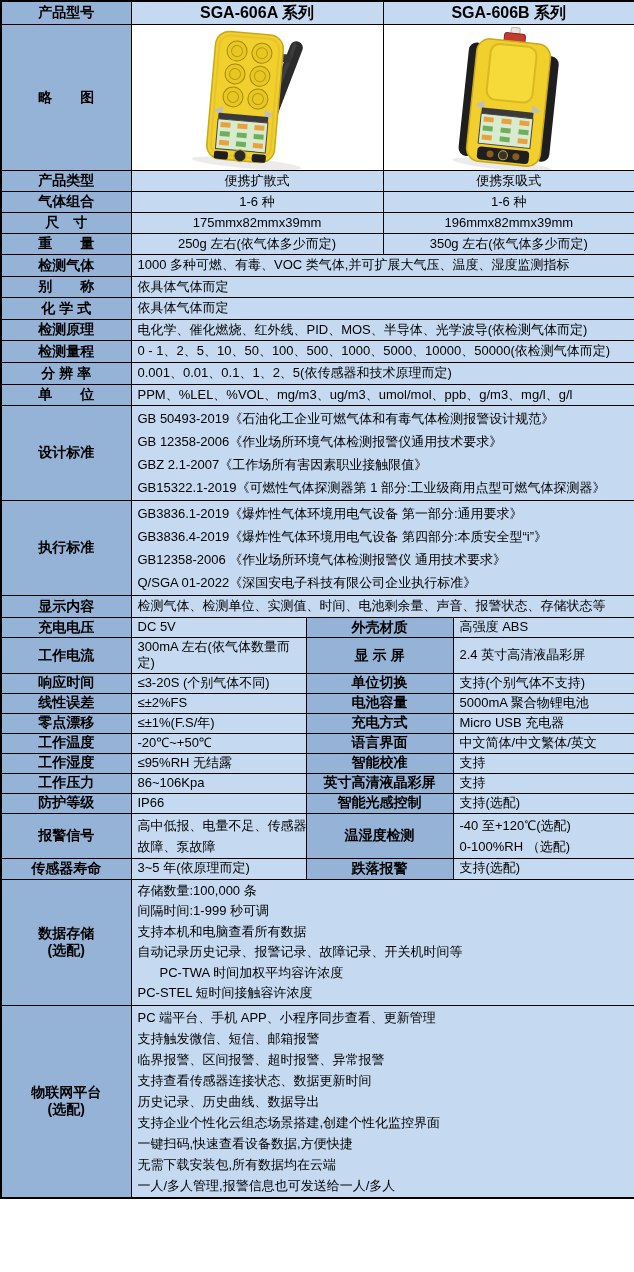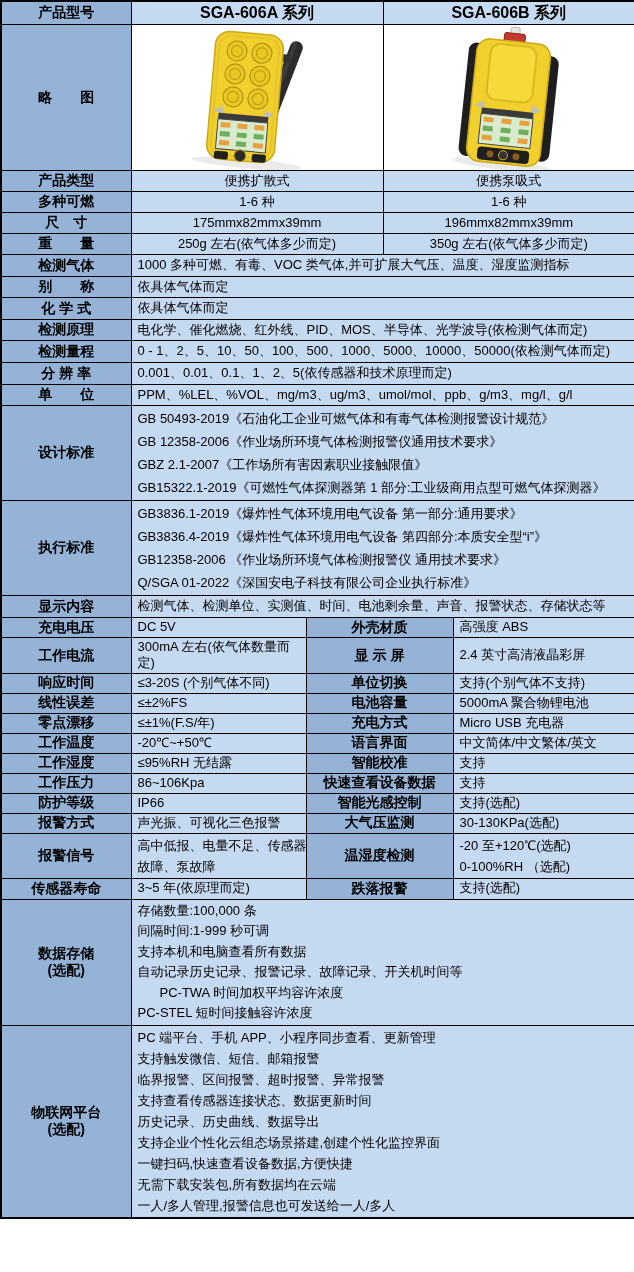--- a/index.html
+++ b/index.html
@@ -131,21 +131,21 @@
     </g>
   </svg>
 </td>
       </tr>
       <tr style="height: 21px;">
         <td class="label">产品类型</td>
         <td class="value center" colspan="2">便携扩散式</td>
         <td class="value center" colspan="2">便携泵吸式</td>
       </tr>
       <tr style="height: 21px;">
-        <td class="label">多种可燃</td>
+        <td class="label">气体组合</td>
         <td class="value center" colspan="2">1-6 种</td>
         <td class="value center" colspan="2">1-6 种</td>
       </tr>
       <tr style="height: 21px;">
         <td class="label">尺　寸</td>
         <td class="value center" colspan="2">175mmx82mmx39mm</td>
         <td class="value center" colspan="2">196mmx82mmx39mm</td>
       </tr>
       <tr style="height: 21px;">
         <td class="label">重　　量</td>
@@ -240,44 +240,38 @@
       </tr>
       <tr style="height: 20px;">
         <td class="label">工作湿度</td>
         <td class="value">≤95%RH 无结露</td>
         <td class="label" colspan="2">智能校准</td>
         <td class="value">支持</td>
       </tr>
       <tr style="height: 20px;">
         <td class="label">工作压力</td>
         <td class="value">86~106Kpa</td>
-        <td class="label" colspan="2">快速查看设备数据</td>
+        <td class="label" colspan="2">英寸高清液晶彩屏</td>
         <td class="value">支持</td>
       </tr>
       <tr style="height: 20px;">
         <td class="label">防护等级</td>
         <td class="value">IP66</td>
         <td class="label" colspan="2">智能光感控制</td>
         <td class="value">支持(选配)</td>
-      </tr>
-      <tr style="height: 20px;">
-        <td class="label">报警方式</td>
-        <td class="value">声光振、可视化三色报警</td>
-        <td class="label" colspan="2">大气压监测</td>
-        <td class="value">30-130KPa(选配)</td>
       </tr>
       <tr style="height: 44px;">
         <td class="label">报警信号</td>
         <td class="value">
           <div class="ln" style="line-height: 21px;">高中低报、电量不足、传感器</div>
           <div class="ln" style="line-height: 21px;">故障、泵故障</div>
         </td>
         <td class="label" colspan="2">温湿度检测</td>
         <td class="value">
-          <div class="ln" style="line-height: 21px;">-20 至+120℃(选配)</div>
+          <div class="ln" style="line-height: 21px;">-40 至+120℃(选配)</div>
           <div class="ln" style="line-height: 21px;">0-100%RH （选配)</div>
         </td>
       </tr>
       <tr style="height: 21px;">
         <td class="label">传感器寿命</td>
         <td class="value">3~5 年(依原理而定)</td>
         <td class="label" colspan="2">跌落报警</td>
         <td class="value">支持(选配)</td>
       </tr>
       <tr style="height: 124px;">

